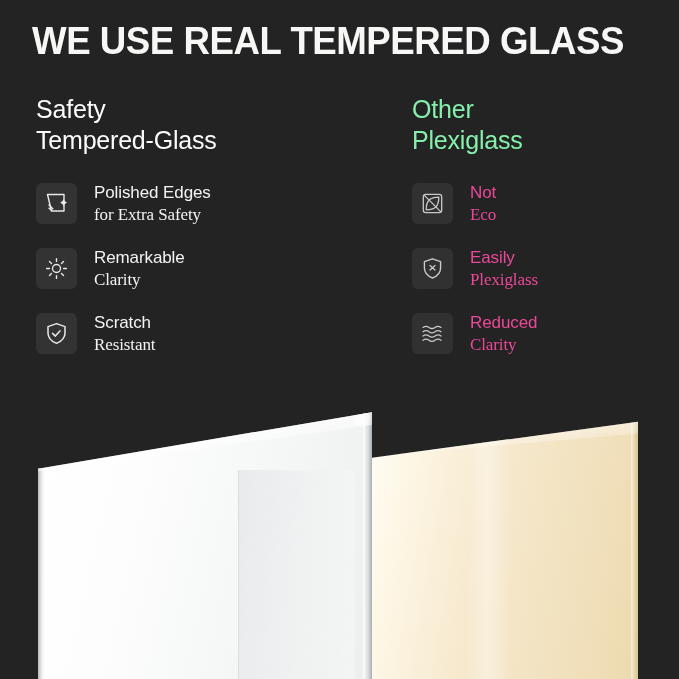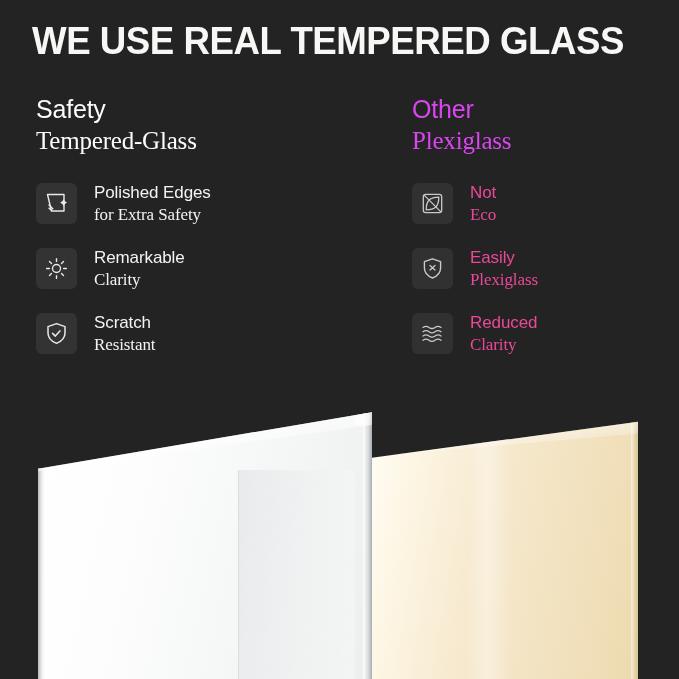--- a/index.html
+++ b/index.html
@@ -42,22 +42,22 @@
   .col-right { left: 412px; width: 260px; }
 
   .col-head {
     font-size: 25px;
     line-height: 31px;
     font-weight: 400;
     letter-spacing: -0.2px;
     margin: 0 0 26px 0;
   }
   .col-left .col-head  { color: #fbfbfa; }
-  .col-right .col-head { color: #d946ef; }
-  .col-head .l2 { display: block; font-family: Liberation Serif, serif; }
+  .col-right .col-head { color: #86efac; }
+  .col-head .l2 { display: block; }
 
   
   .feat {
     display: flex;
     align-items: flex-start;
     margin-bottom: 21px;
     min-height: 44px;
   }
   .feat-icon {
     flex: 0 0 auto;

